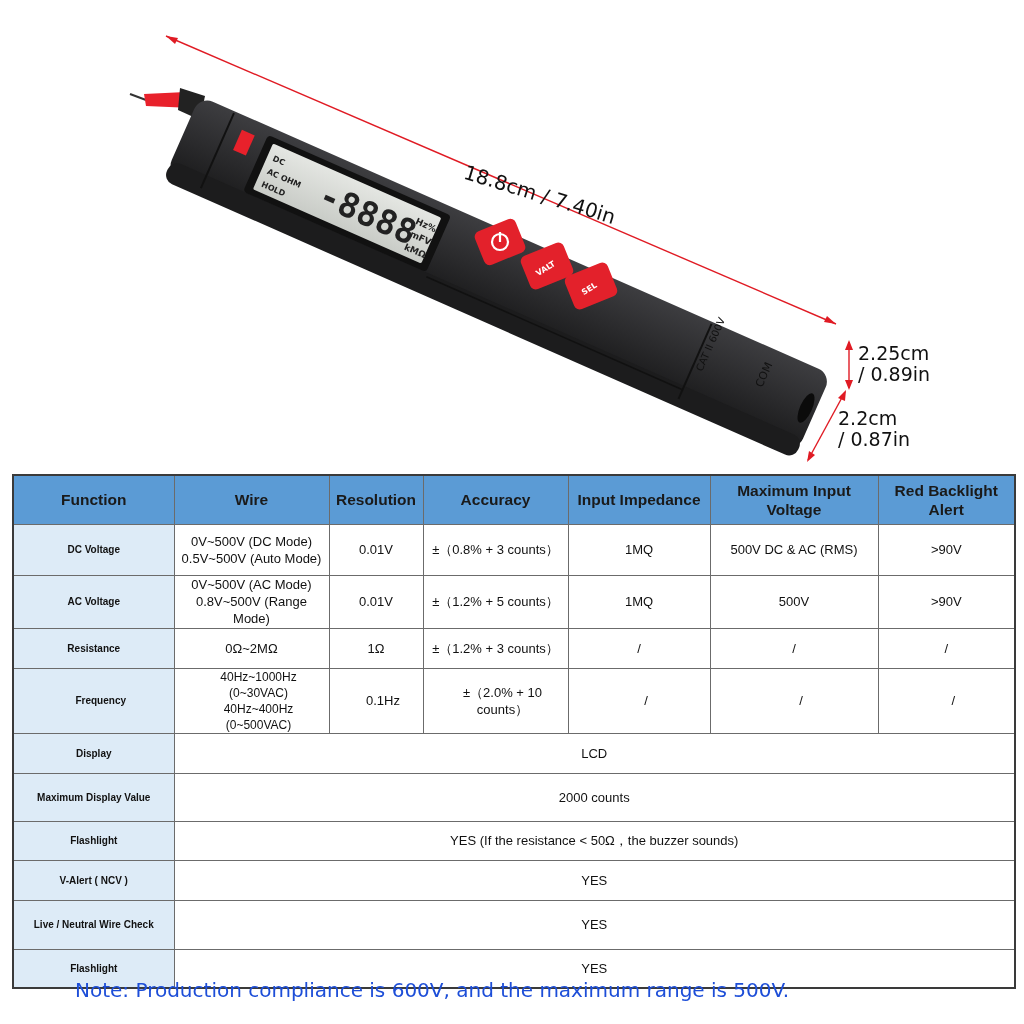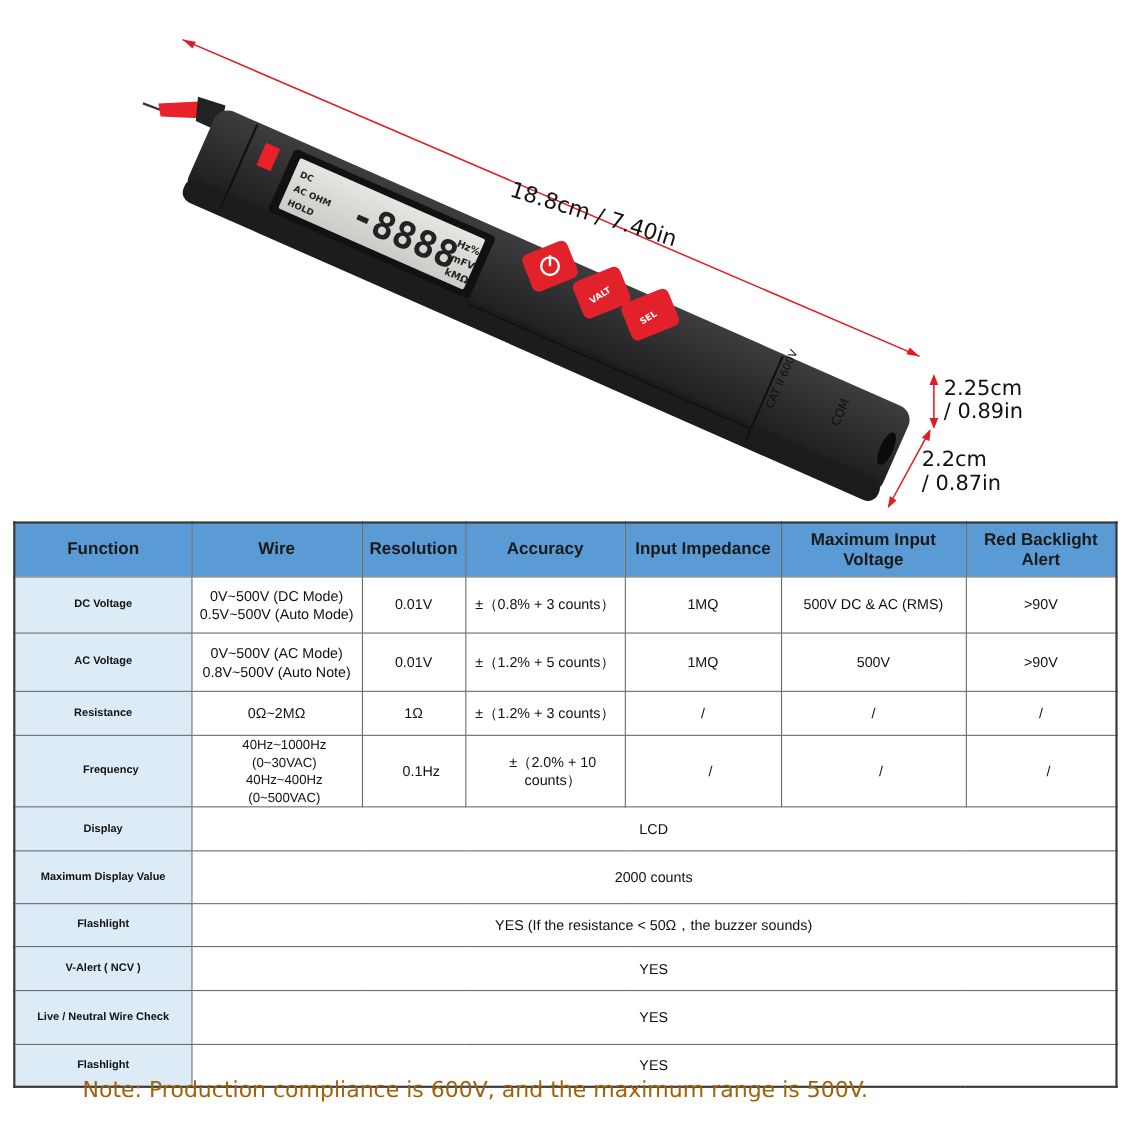--- a/index.html
+++ b/index.html
@@ -39,21 +39,21 @@
   .r-dsp td { height: 40px; }
   .r-max td { height: 48px; }
   .r-con td { height: 39px; }
   .r-ncv td { height: 40px; }
   .r-live td { height: 49px; }
   .r-fl  td { height: 39px; }
   .wide { font-size: 12.5px; }
 
   .note {
     position: absolute; left: 0; top: 978px; width: 864px; text-align: center;
-    color: #a16207; font-size: 20px; font-family: "DejaVu Sans", sans-serif;
+    color: #1d4ed8; font-size: 20px; font-family: "DejaVu Sans", sans-serif;
   }
 </style>
 </head>
 <body>
 
 <div class="product">
   <svg width="1024" height="470" viewBox="0 0 1024 470">
     <defs>
       <linearGradient id="bodyGrad" x1="0" y1="0" x2="0" y2="1">
         <stop offset="0" stop-color="#3d3d40"></stop>
@@ -174,21 +174,21 @@
       <td>0.01V</td>
       <td>±（0.8% + 3 counts）</td>
       <td>1MQ</td>
       <td>500V DC &amp; AC (RMS)</td>
       <td>&gt;90V</td>
     </tr>
     <tr class="r-ac">
       <td class="fn">AC Voltage</td>
       <td>
           <div>0V~500V (AC Mode)</div>
-          <div>0.8V~500V (Auto Note)</div>
+          <div>0.8V~500V (Range Mode)</div>
         </td>
       <td>0.01V</td>
       <td>±（1.2% + 5 counts）</td>
       <td>1MQ</td>
       <td>500V</td>
       <td>&gt;90V</td>
     </tr>
     <tr class="r-res">
       <td class="fn">Resistance</td>
       <td>0Ω~2MΩ</td>

